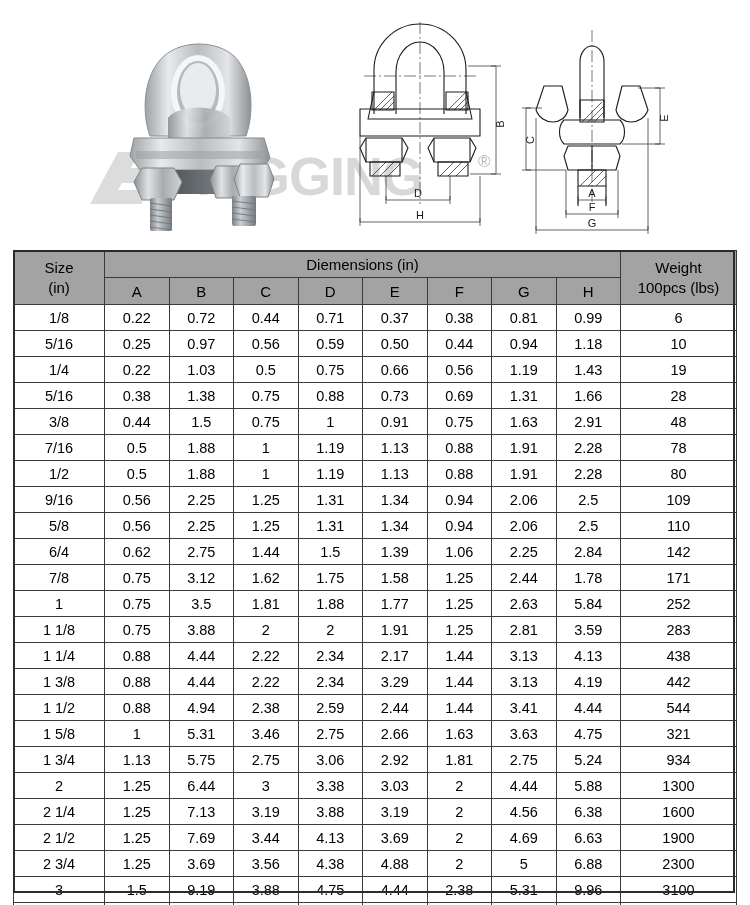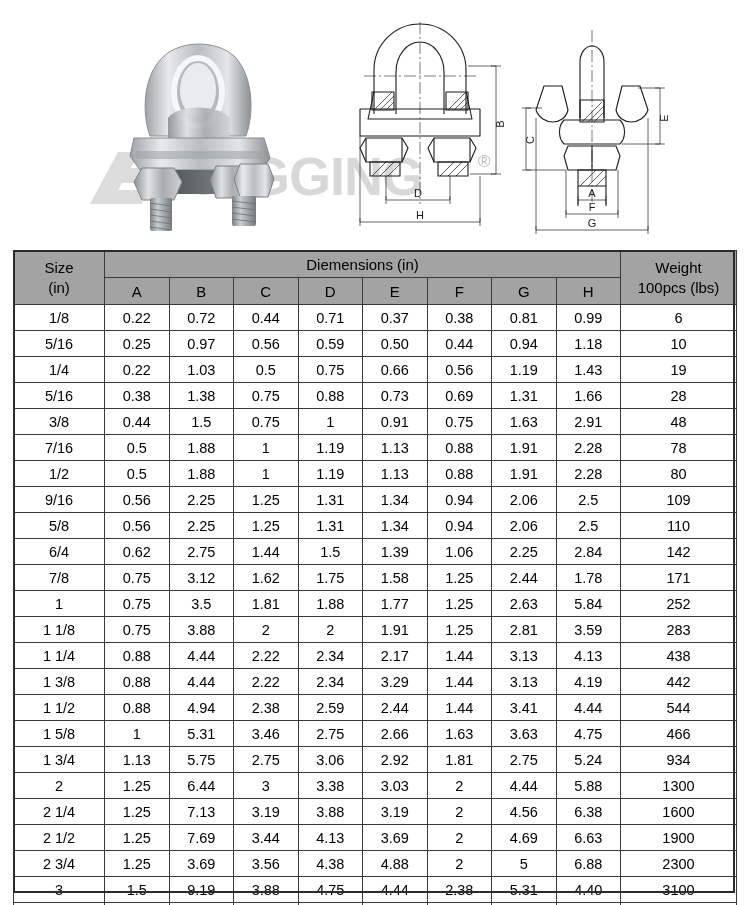--- a/index.html
+++ b/index.html
@@ -596,21 +596,21 @@
         <tr>
           <td>1 5/8</td>
           <td>1</td>
           <td>5.31</td>
           <td>3.46</td>
           <td>2.75</td>
           <td>2.66</td>
           <td>1.63</td>
           <td>3.63</td>
           <td>4.75</td>
-          <td>466</td>
+          <td>321</td>
         </tr>
         <tr>
           <td>1 3/4</td>
           <td>1.13</td>
           <td>5.75</td>
           <td>2.75</td>
           <td>3.06</td>
           <td>2.92</td>
           <td>1.81</td>
           <td>2.75</td>
@@ -667,21 +667,21 @@
         </tr>
         <tr>
           <td>3</td>
           <td>1.5</td>
           <td>9.19</td>
           <td>3.88</td>
           <td>4.75</td>
           <td>4.44</td>
           <td>2.38</td>
           <td>5.31</td>
-          <td>4.40</td>
+          <td>9.96</td>
           <td>3100</td>
         </tr>
         <tr>
           <td>3 1/2</td>
           <td>1.5</td>
           <td>10.75</td>
           <td>4.5</td>
           <td>5.5</td>
           <td>6</td>
           <td>2.38</td>

